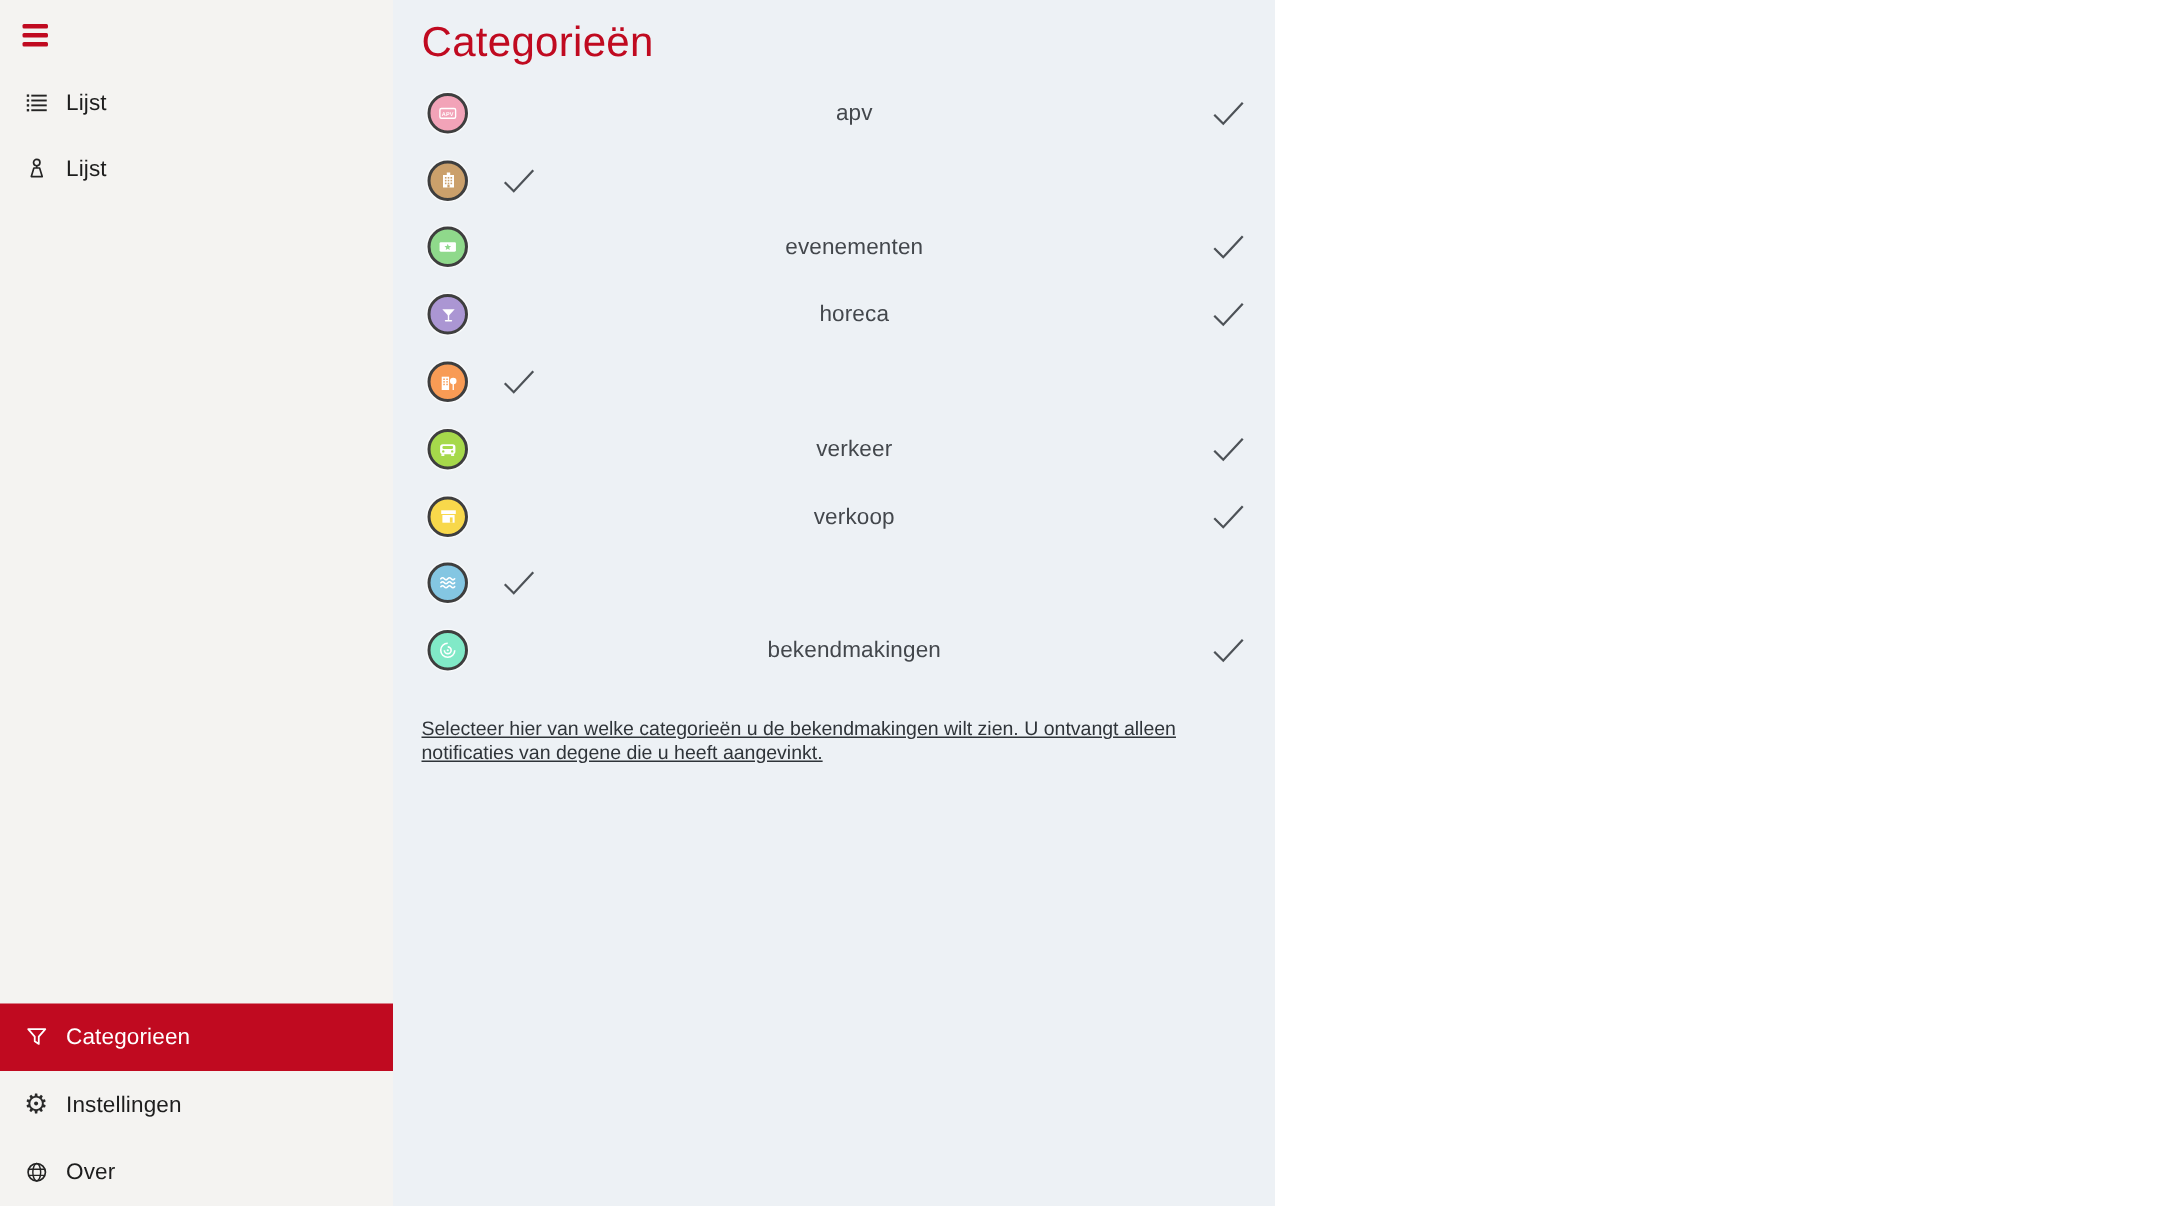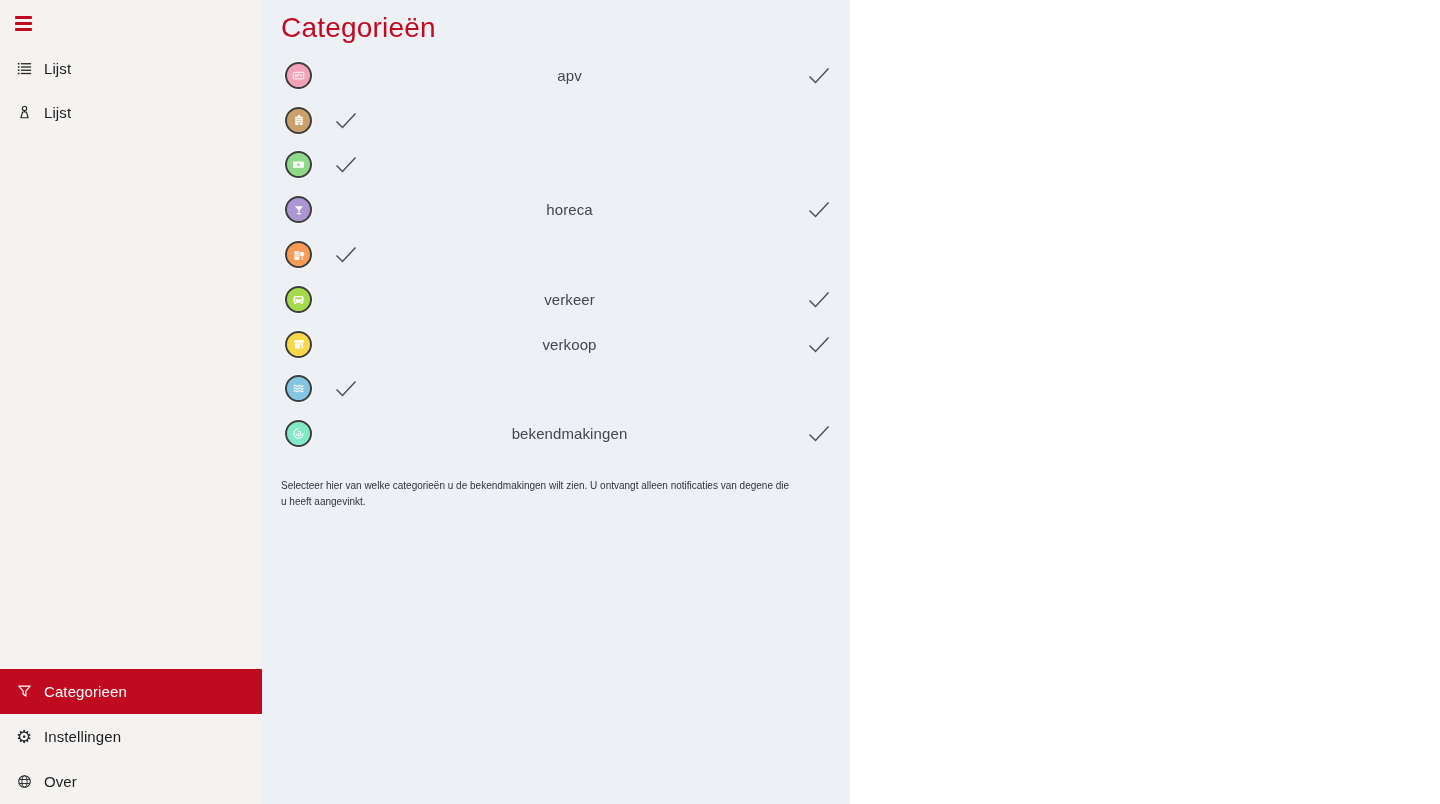--- a/index.html
+++ b/index.html
@@ -64,21 +64,21 @@
     display:flex; align-items:center; justify-content:center;
     margin-right:21px; flex-shrink:0;
     box-shadow:0 0 0 1px rgba(255,255,255,.55);
   }
   .cat-badge svg { display:block; }
   .cat-label { flex:1; font-size:15px; color:#43474c; letter-spacing:.1px; }
   .cat-check { display:flex; align-items:center; }
 
   .note {
     margin:22px 0 0 19px; width:516px;
-    font-size:10px; line-height:15.5px; color:#2f3439;
+    font-size:13px; line-height:15.5px; color:#2f3439;text-decoration:underline;
   }
 
   .filler { flex:1; background:#ffffff; }
 </style>
 </head>
 <body>
 
 <div class="app">
 
   <aside class="sidebar">
@@ -198,20 +198,21 @@
 
   <div class="cat-row">
     <span class="cat-badge" style="background: rgb(143, 217, 139);">
             <span style="display: flex;">
               <svg width="17" height="17" viewBox="0 0 24 24">
       <rect x="4.3" y="7.8" width="15.4" height="8.8" rx="1.2" fill="#fff"></rect>
       <polygon fill="#8fd98b" points="12,9.2 12.9,11.2 15.1,11.4 13.4,12.9 13.9,15.1 12,13.9 10.1,15.1 10.6,12.9 8.9,11.4 11.1,11.2"></polygon>
               </svg>
             </span>
           </span>
+    <span class="cat-label">evenementen</span>
     <span class="cat-check">
       <svg width="26" height="19" viewBox="0 0 26 19">
         <polyline points="3.5,10.5 9.5,16.5 22.5,2.5" fill="none" stroke="#4d5257" stroke-width="1.5"></polyline>
       </svg>
     </span>
   </div>
 
   <div class="cat-row">
     <span class="cat-badge" style="background: rgb(171, 150, 211);">
             <span style="display: flex;">

